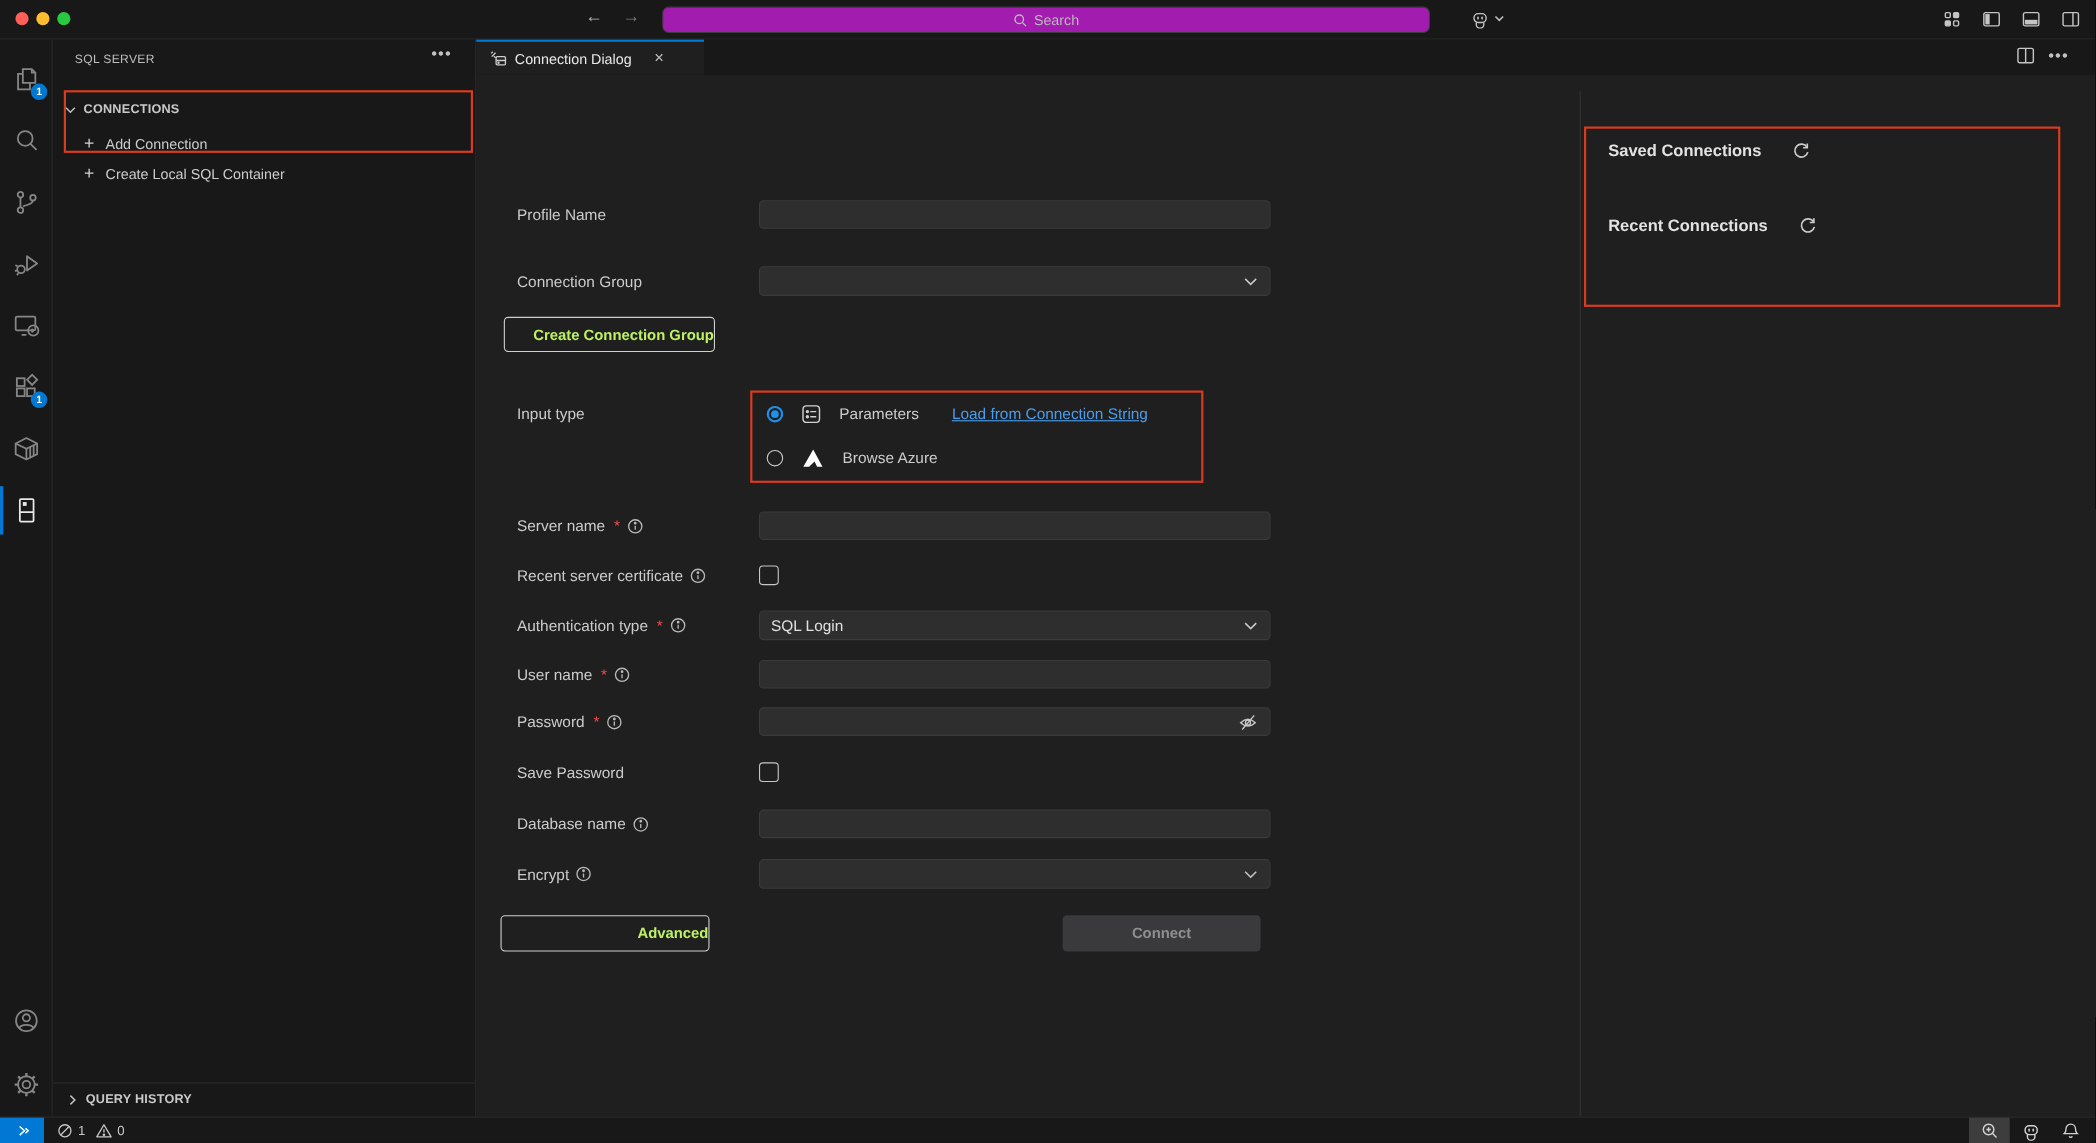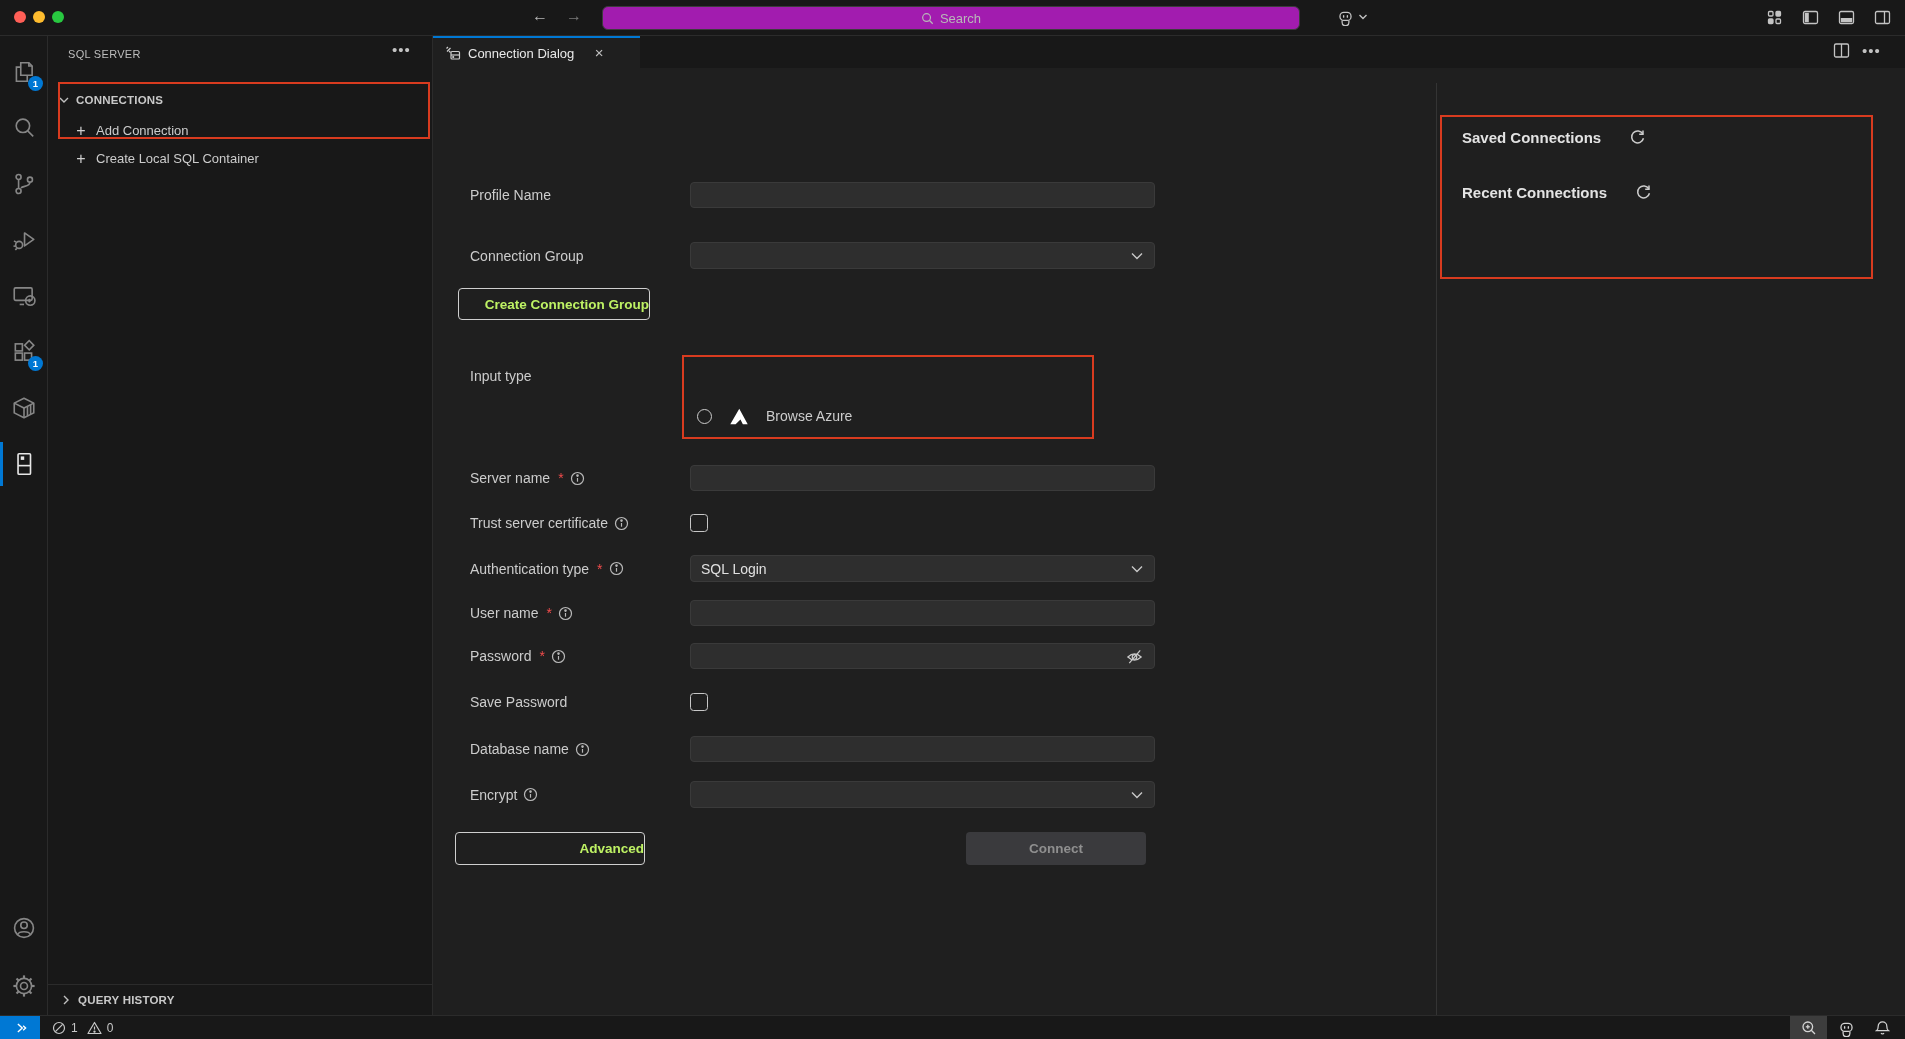--- a/index.html
+++ b/index.html
@@ -338,20 +338,34 @@
     </div>
 
     <div class="btn-outline" style="left:25px;top:252px;width:192px;height:32px;">
       <span>Create Connection Group</span>
     </div>
 
     <div class="f-label" style="top:326px;height:28px;">
       <span>Input type</span>
     </div>
 
+    <div class="radio-row" style="left:264px;top:326px;height:28px;">
+      <span class="radio sel">
+          <span class="dot"></span>
+        </span>
+      <svg width="19" height="19" viewBox="0 0 19 19" fill="none" stroke="#d2d2d2" stroke-width="1.3">
+        <rect x="2" y="2" width="15" height="15" rx="3"></rect>
+        <circle cx="6" cy="7.2" r="0.9" fill="#d2d2d2"></circle>
+        <line x1="8.6" y1="7.2" x2="14" y2="7.2"></line>
+        <circle cx="6" cy="11.8" r="0.9" fill="#d2d2d2"></circle>
+        <line x1="8.6" y1="11.8" x2="14" y2="11.8"></line>
+      </svg>
+      <span>Parameters</span>
+      <a class="link" style="margin-left:14px;">Load from Connection String</a>
+    </div>
 
     <div class="radio-row" style="left:264px;top:366px;height:28px;">
       <span class="radio unsel"></span>
       <svg width="22" height="19" viewBox="0 0 24 20">
         <path d="M12.3 1.5 L21.5 18.5 H16.2 L13.6 13.2 L8.3 18.5 H2.5 Z" fill="#ffffff"></path>
       </svg>
       <span>Browse Azure</span>
     </div>
 
     <div class="f-label" style="top:429px;height:26px;">
@@ -359,21 +373,21 @@
       <span class="req">*</span>
       <svg class="info-ic" width="15" height="15" viewBox="0 0 15 15">
         <circle cx="7.5" cy="7.5" r="6"></circle>
           <line x1="7.5" y1="7" x2="7.5" y2="10.7"></line>
           <circle cx="7.5" cy="4.6" r="0.7" fill="#b9b9b9"></circle>
       </svg>
     </div>
     <div class="f-input" style="top:429px;"></div>
 
     <div class="f-label" style="top:474px;height:26px;">
-      <span>Trust server certificate</span>
+      <span>Recent server certificate</span>
       <svg class="info-ic" width="15" height="15" viewBox="0 0 15 15">
         <circle cx="7.5" cy="7.5" r="6"></circle>
           <line x1="7.5" y1="7" x2="7.5" y2="10.7"></line>
           <circle cx="7.5" cy="4.6" r="0.7" fill="#b9b9b9"></circle>
       </svg>
     </div>
     <div class="f-check" style="top:478px;"></div>
 
     <div class="f-label" style="top:519px;height:27px;">
       <span>Authentication type</span>
@@ -456,21 +470,21 @@
       <span>Connect</span>
     </div>
 
     <div class="rp-header" style="left:1029px;top:93px;">
       <span>Saved Connections</span>
       <svg width="17" height="17" viewBox="0 0 18 18" fill="none" stroke="#cccccc" stroke-width="1.6">
         <path d="M14.6 5.2 A6.3 6.3 0 1 0 15.3 9.8"></path>
         <polyline points="14.8,1.6 14.8,5.6 10.8,5.6"></polyline>
       </svg>
     </div>
-    <div class="rp-header" style="left:1029px;top:148px;align-items:flex-end;">
+    <div class="rp-header" style="left:1029px;top:161px;align-items:flex-end;">
       <span>Recent Connections</span>
       <svg width="17" height="17" viewBox="0 0 18 18" fill="none" stroke="#cccccc" stroke-width="1.6">
         <path d="M14.6 5.2 A6.3 6.3 0 1 0 15.3 9.8"></path>
         <polyline points="14.8,1.6 14.8,5.6 10.8,5.6"></polyline>
       </svg>
     </div>
   </div>
 
   <div id="statusbar">
     <div id="remote">

